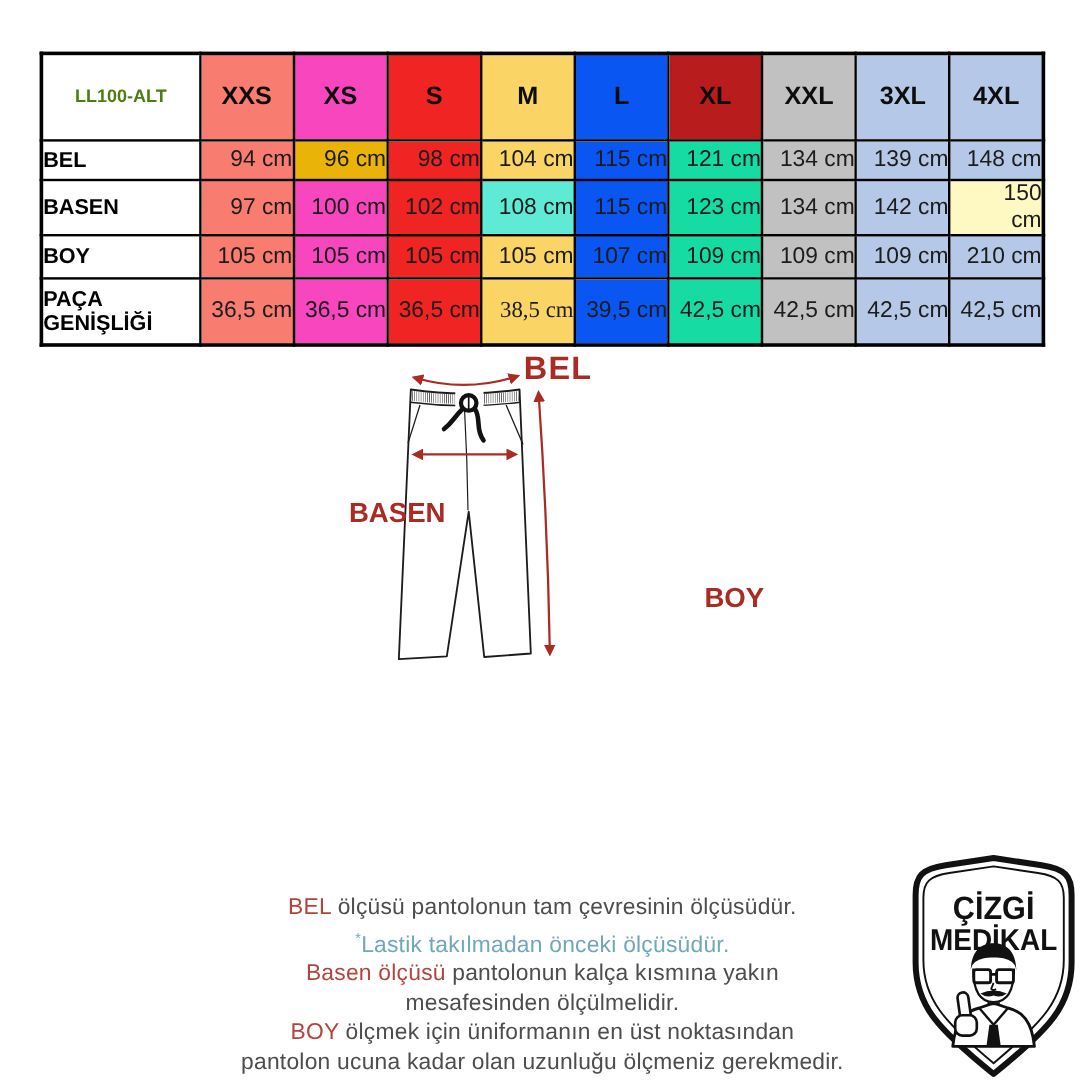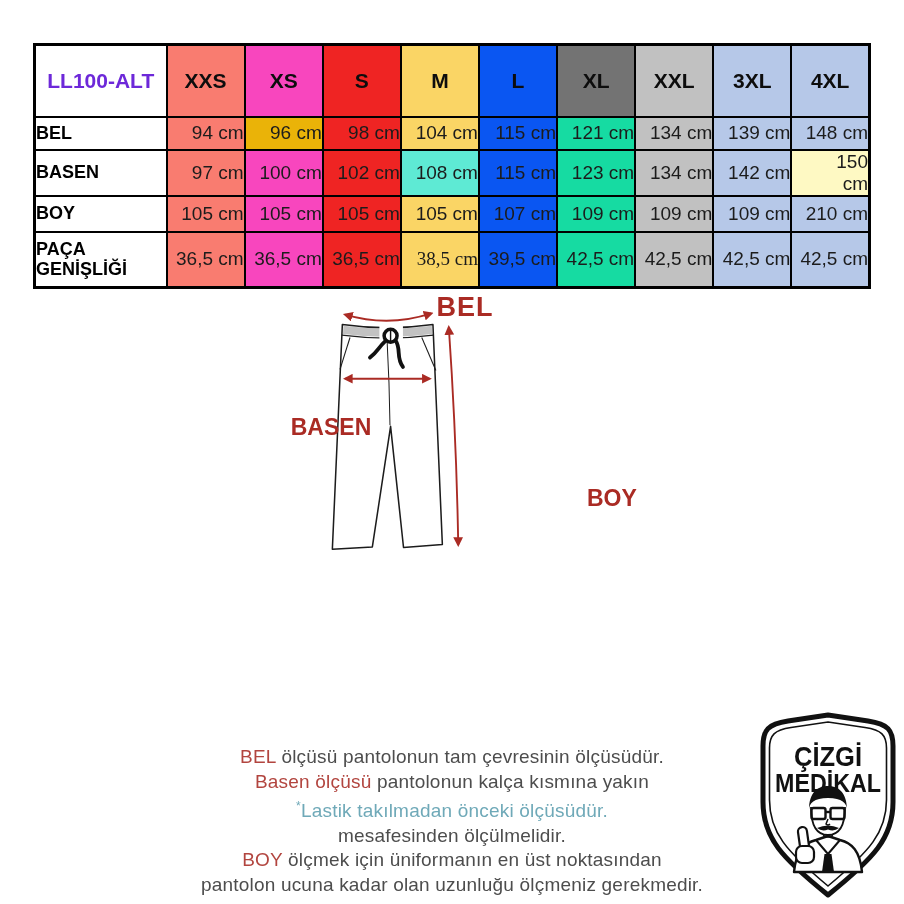--- a/index.html
+++ b/index.html
@@ -9,21 +9,21 @@
   
   .size-table{position:absolute;left:33px;top:43px;width:838px;border-collapse:collapse;
               table-layout:fixed;border:3px solid #000;}
   .size-table th,.size-table td{border:2px solid #000;padding:0;overflow:hidden;}
   .size-table thead tr{height:72px;}
   .size-table tbody tr:nth-child(1){height:33px;}
   .size-table tbody tr:nth-child(2){height:37px;}
   .size-table tbody tr:nth-child(3){height:36px;}
   .size-table tbody tr:nth-child(4){height:56px;}
   .col-label{width:132px;}
-  .code-cell{font-size:21px;font-weight:bold;color:#6d28d9;text-align:center;background:#fff;}
+  .code-cell{font-size:15px;font-weight:bold;color:#4d7c0f;text-align:center;background:#fff;}
   .size-head{font-size:21px;font-weight:bold;color:#0d0d0d;text-align:center;}
   .row-label{font-size:18px;font-weight:bold;color:#000;text-align:left;background:#fff;
              padding-left:5px;line-height:1.15;}
   .val{font-size:19px;color:#1c1c1c;text-align:right;font-weight:400;}
 
   
   .diagram-svg{position:absolute;left:280px;top:288px;}
   .diag-label{position:absolute;font-weight:bold;color:#AA2B24;
               font-family:"Liberation Sans",sans-serif;}
   .lbl-bel{left:430px;top:292px;width:70px;text-align:center;font-size:27px;letter-spacing:1px;}
@@ -51,21 +51,21 @@
       <col class="col-label">
     </colgroup>
     <thead>
       <tr>
         <th class="code-cell">LL100-ALT</th>
       <th class="size-head" style="background: rgb(249, 124, 112);">XXS</th>
           <th class="size-head" style="background: rgb(248, 70, 190);">XS</th>
           <th class="size-head" style="background: rgb(239, 36, 35);">S</th>
           <th class="size-head" style="background: rgb(250, 213, 101);">M</th>
           <th class="size-head" style="background: rgb(10, 86, 242);">L</th>
-          <th class="size-head" style="background: #737373; margin-top: 40px;">XL</th>
+          <th class="size-head" style="background: #b91c1c; margin-top: 40px;">XL</th>
           <th class="size-head" style="background: rgb(193, 193, 193);">XXL</th>
           <th class="size-head" style="background: rgb(182, 200, 232);">3XL</th>
           <th class="size-head" style="background: rgb(182, 200, 232);">4XL</th>
         </tr>
     </thead>
     <tbody id="table-body">
         <tr>
           <td class="row-label">BEL</td>
           <td class="val" style="background: rgb(249, 124, 112);">94 cm</td>
           <td class="val" style="background: #eab308;">96 cm</td>
@@ -150,22 +150,22 @@
     <path d="M391,428 L534,428" fill="none" stroke="#AA2B24" stroke-width="3.2" marker-start="url(#ah)" marker-end="url(#ah)"></path>
     <path d="M567,341 Q580,530 583,710" fill="none" stroke="#AA2B24" stroke-width="3.2" marker-start="url(#ah)" marker-end="url(#ah)"></path>
   </svg>
 
   <div class="diag-label lbl-bel">BEL</div>
   <div class="diag-label lbl-basen">BASEN</div>
   <div class="diag-label lbl-boy">BOY</div>
 
   <div class="notes" id="notes" style="left:102px;">
       <div><span class="em">BEL </span><span class="plain">ölçüsü pantolonun tam çevresinin ölçüsüdür.</span></div>
+      <div><span class="sup">*</span><span class="teal">Lastik takılmadan önceki ölçüsüdür.</span></div>
       <div><span class="em">Basen ölçüsü </span><span class="plain">pantolonun kalça kısmına yakın</span></div>
-      <div><span class="sup">*</span><span class="teal">Lastik takılmadan önceki ölçüsüdür.</span></div>
       <div><span class="plain">mesafesinden ölçülmelidir.</span></div>
       <div><span class="em">BOY </span><span class="plain">ölçmek için üniformanın en üst noktasından</span></div>
       <div><span class="plain">pantolon ucuna kadar olan uzunluğu ölçmeniz gerekmedir.</span></div>
     </div>
 
   <svg class="logo-svg" width="152" height="192" viewBox="0 0 152 192">
     <g>
       <path d="M76,5 L116,11 C136,14 141,20 141,36 L141,92 C141,128 122,148 76,185
                C30,148 11,128 11,92 L11,36 C11,20 16,14 36,11 Z" fill="#ffffff" stroke="#111" stroke-width="5" stroke-linejoin="round"></path>
       <path d="M76,12 L113,17.5 C129.5,20 134.5,25 134.5,38 L134.5,90

